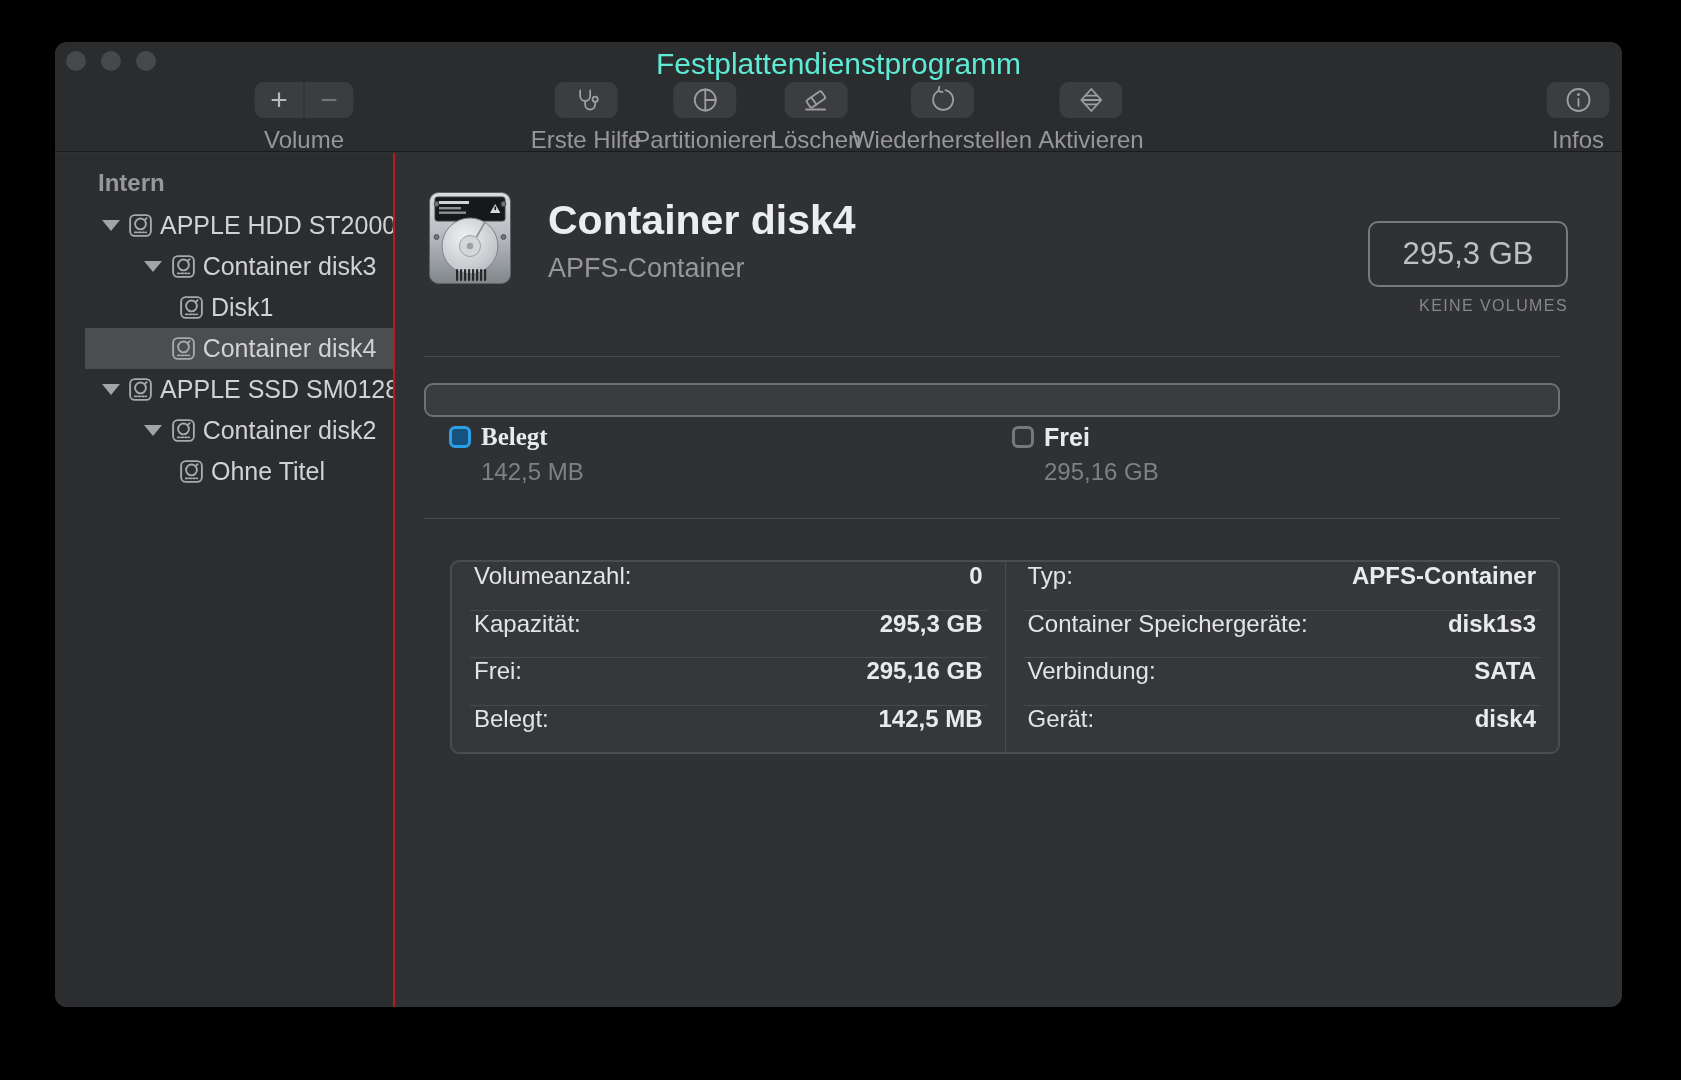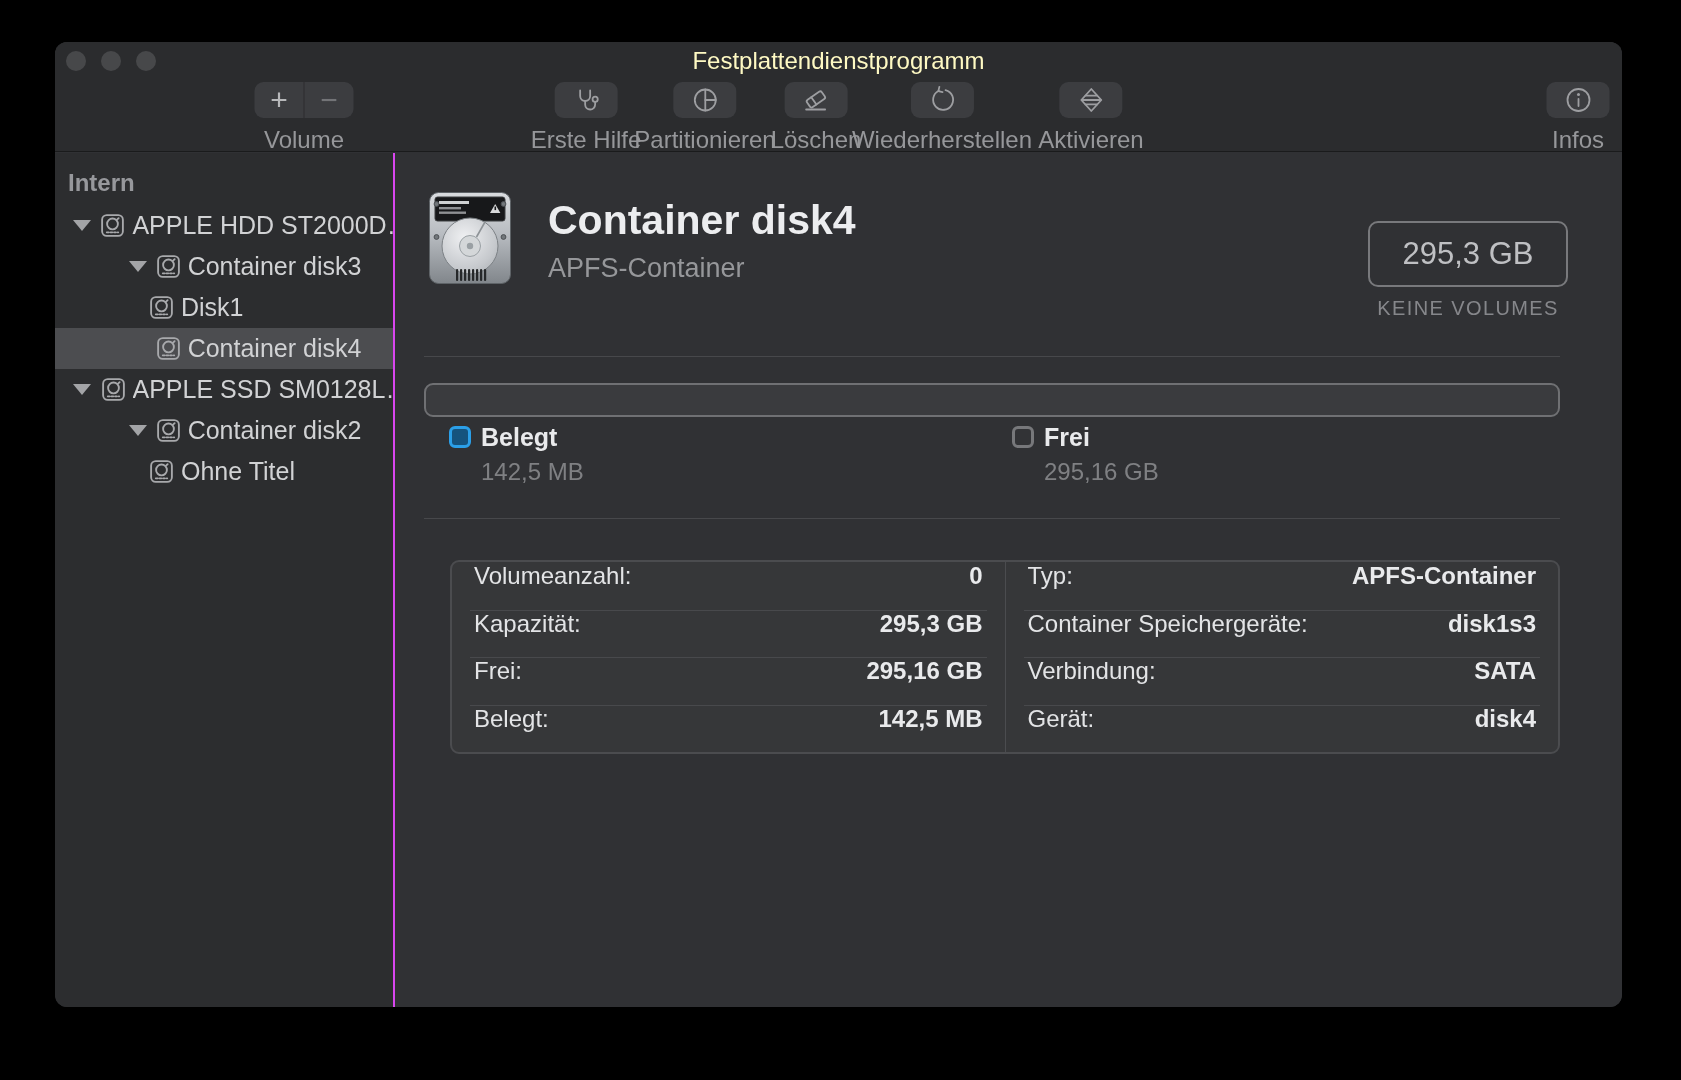--- a/index.html
+++ b/index.html
@@ -9,39 +9,39 @@
   .window { position:absolute; left:55px; top:42px; width:1567px; height:965px;
             background:#303134; border-radius:12px; overflow:hidden;
             box-shadow:0 24px 70px rgba(0,0,0,.65); }
 
   
   .chrome { position:absolute; top:0; left:0; right:0; height:110px;
             background:#2b2c2e; border-bottom:1px solid #1a1b1c; }
   .traffic { position:absolute; top:9px; left:11px; display:flex; gap:15px; }
   .tl-dot { width:20px; height:20px; border-radius:50%; background:#47484a; }
   .win-title { position:absolute; top:5px; left:0; right:0; text-align:center;
-               font-size:24px; color:#fef9c3; }
+               font-size:30px; color:#5eead4; }
 
   .tgroup { position:absolute; top:40px; transform:translateX(-50%);
             display:flex; flex-direction:column; align-items:center; gap:8px; }
   .tbtn { height:36px; min-width:63px; border-radius:9px; background:#3c3d40;
           display:flex; align-items:center; justify-content:center; color:#9d9ea1; }
   .tbtn svg { display:block; }
   .tlabel { font-size:24px; color:#96979a; white-space:nowrap; }
   .seg { display:flex; height:36px; border-radius:9px; overflow:hidden; background:#3c3d40; }
   .seg-half { width:49px; display:flex; align-items:center; justify-content:center;
               font-size:30px; color:#b7b8ba; }
   .seg-half.dim { color:#737477; }
   .seg-div { width:1px; background:#2c2d2f; }
   .view-btn { width:76px; gap:9px; }
 
   
   .sidebar { position:absolute; top:111px; left:0; width:340px; bottom:0;
-             background:#2c2d2f; border-right:2px solid #d946ef;
-             border-radius:0 0 0 12px; }
+             background:#2c2d2f; border-right:2px solid #b91c1c;
+             border-radius:0 0 0 12px;padding-left:30px; }
   .section-title { margin:16px 0 8px 13px; font-size:24px; font-weight:700; color:#97989c; }
   .srow { height:41px; display:flex; align-items:center; gap:6px;
           font-size:25px; color:#d1d2d4; }
   .srow.selected { background:#4c4d50; }
   .tri { width:22px; display:flex; justify-content:center; }
   .tri::after { content:""; border-left:9px solid transparent; border-right:9px solid transparent;
                 border-top:11px solid #a3a4a7; }
   .lv0 { padding-left:16px; } .lv0 .tri { width:24px; }
   .lv1 { padding-left:40px;justify-content:center; }
   .lv2 { padding-left:93px; }
@@ -51,31 +51,31 @@
   
   .main { position:absolute; top:111px; left:342px; right:0; bottom:0; background:#303134;
           border-radius:0 0 12px 0; }
   .vol-icon { position:absolute; left:31px; top:38px; }
   .vol-title { position:absolute; left:151px; top:44px; font-size:41px; font-weight:700; color:#ecedef; }
   .vol-subtitle { position:absolute; left:151px; top:100px; font-size:27px; color:#96979a; }
   .size-badge { position:absolute; left:971px; top:68px; width:200px; height:66px;
                 border:2px solid #78797c; border-radius:10px;
                 display:flex; align-items:center; justify-content:center;
                 font-size:31px; color:#bfc0c3; }
-  .size-caption { position:absolute; left:971px; top:144px; width:200px; text-align:center;
-                  font-size:20px; letter-spacing:1.4px; color:#86878b; }
+  .size-caption { position:absolute; left:971px; top:144px; width:200px; text-align:right;
+                  font-size:16px; letter-spacing:1.4px; color:#86878b; }
   .hsep { position:absolute; left:27px; width:1136px; height:1px; background:#47484b; }
   .sep1 { top:203px; } .sep2 { top:365px; }
   .usage-bar { position:absolute; left:27px; top:230px; width:1136px; height:34px;
                border:2px solid #6f7073; border-radius:9px; background:#3a3b3e; }
   .legend-swatch { position:absolute; width:22px; height:22px; border-radius:6px; top:273px; }
   .sw-used { left:52px; background:#15537e; border:3px solid #2b9fe8; }
   .sw-free { left:615px; background:#323336; border:3px solid #77787b; }
   .legend-label { position:absolute; top:270px; font-size:25px; font-weight:700; color:#e9eaec; }
-  .ll-used { left:84px; } .ll-free { left:647px; }
+  .ll-used { left:84px;font-family:Liberation Serif, serif; } .ll-free { left:647px; }
   .legend-value { position:absolute; top:305px; font-size:24px; color:#7f8083; }
   .lv-used { left:84px; } .lv-free { left:647px; }
 
   .details { position:absolute; left:53px; top:407px; width:1110px; height:194px;
              background:#363739; border:2px solid #4b4c4f; border-radius:9px;
              display:flex; }
   .dcol { flex:1; }
   .dcol.right { border-left:1px solid #4b4c4f; }
   .drow { height:47.5px; display:flex; align-items:flex-start; justify-content:space-between;
           padding:0 22px; position:relative; }

